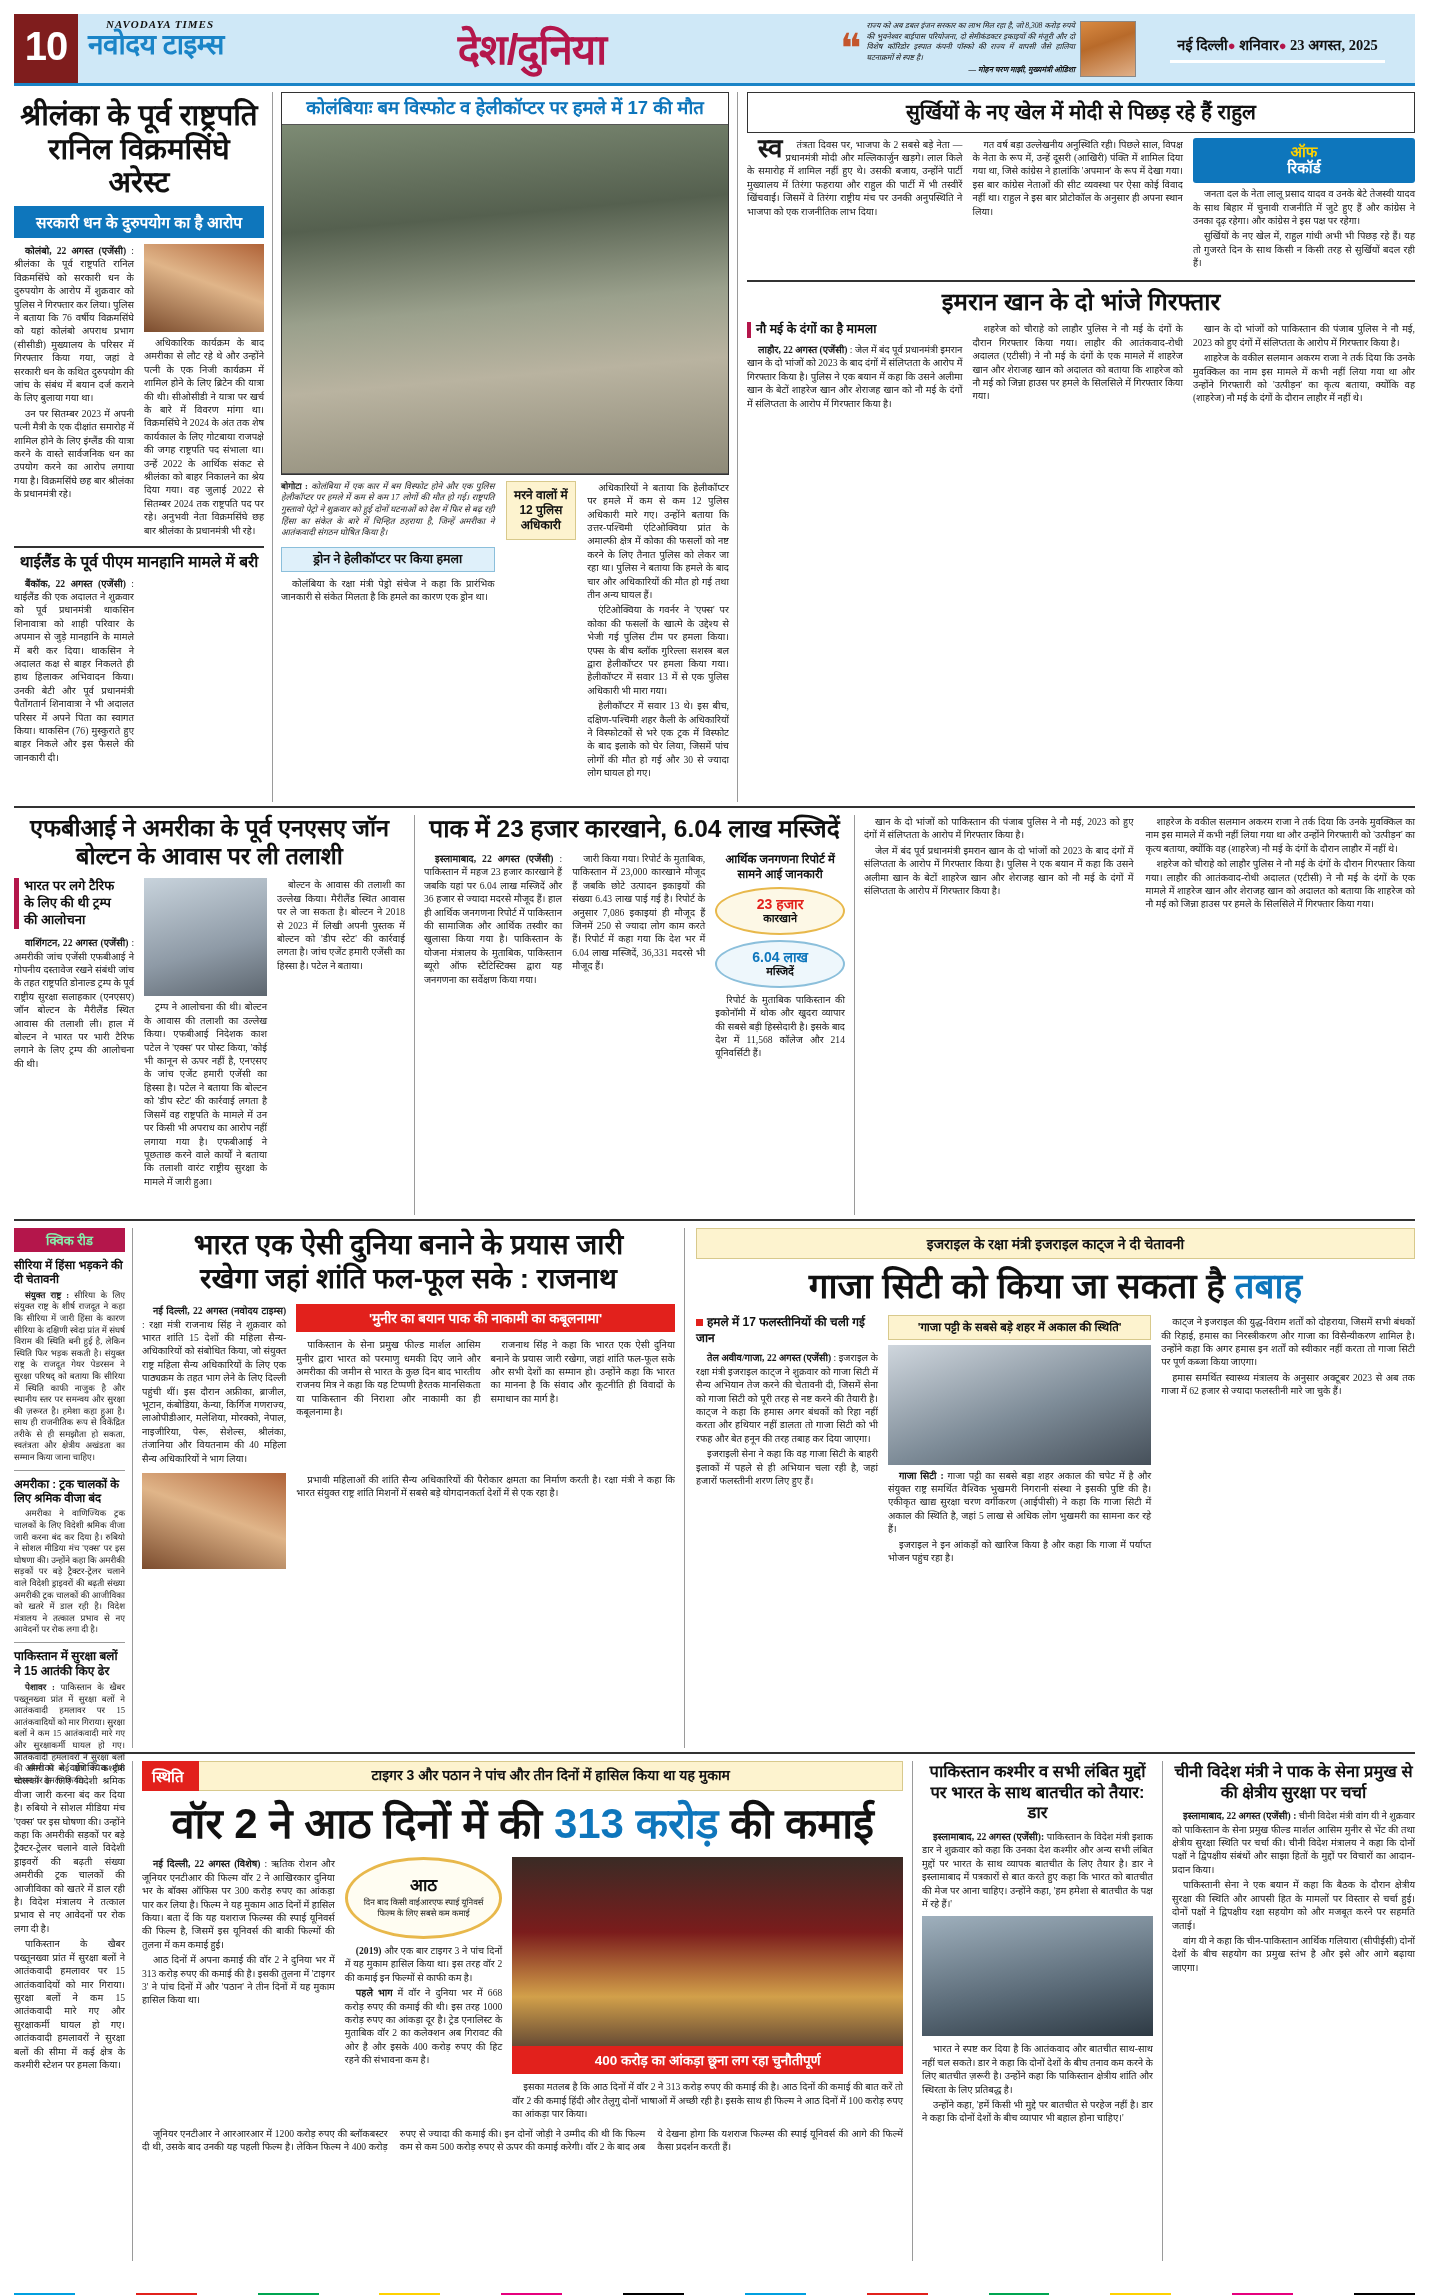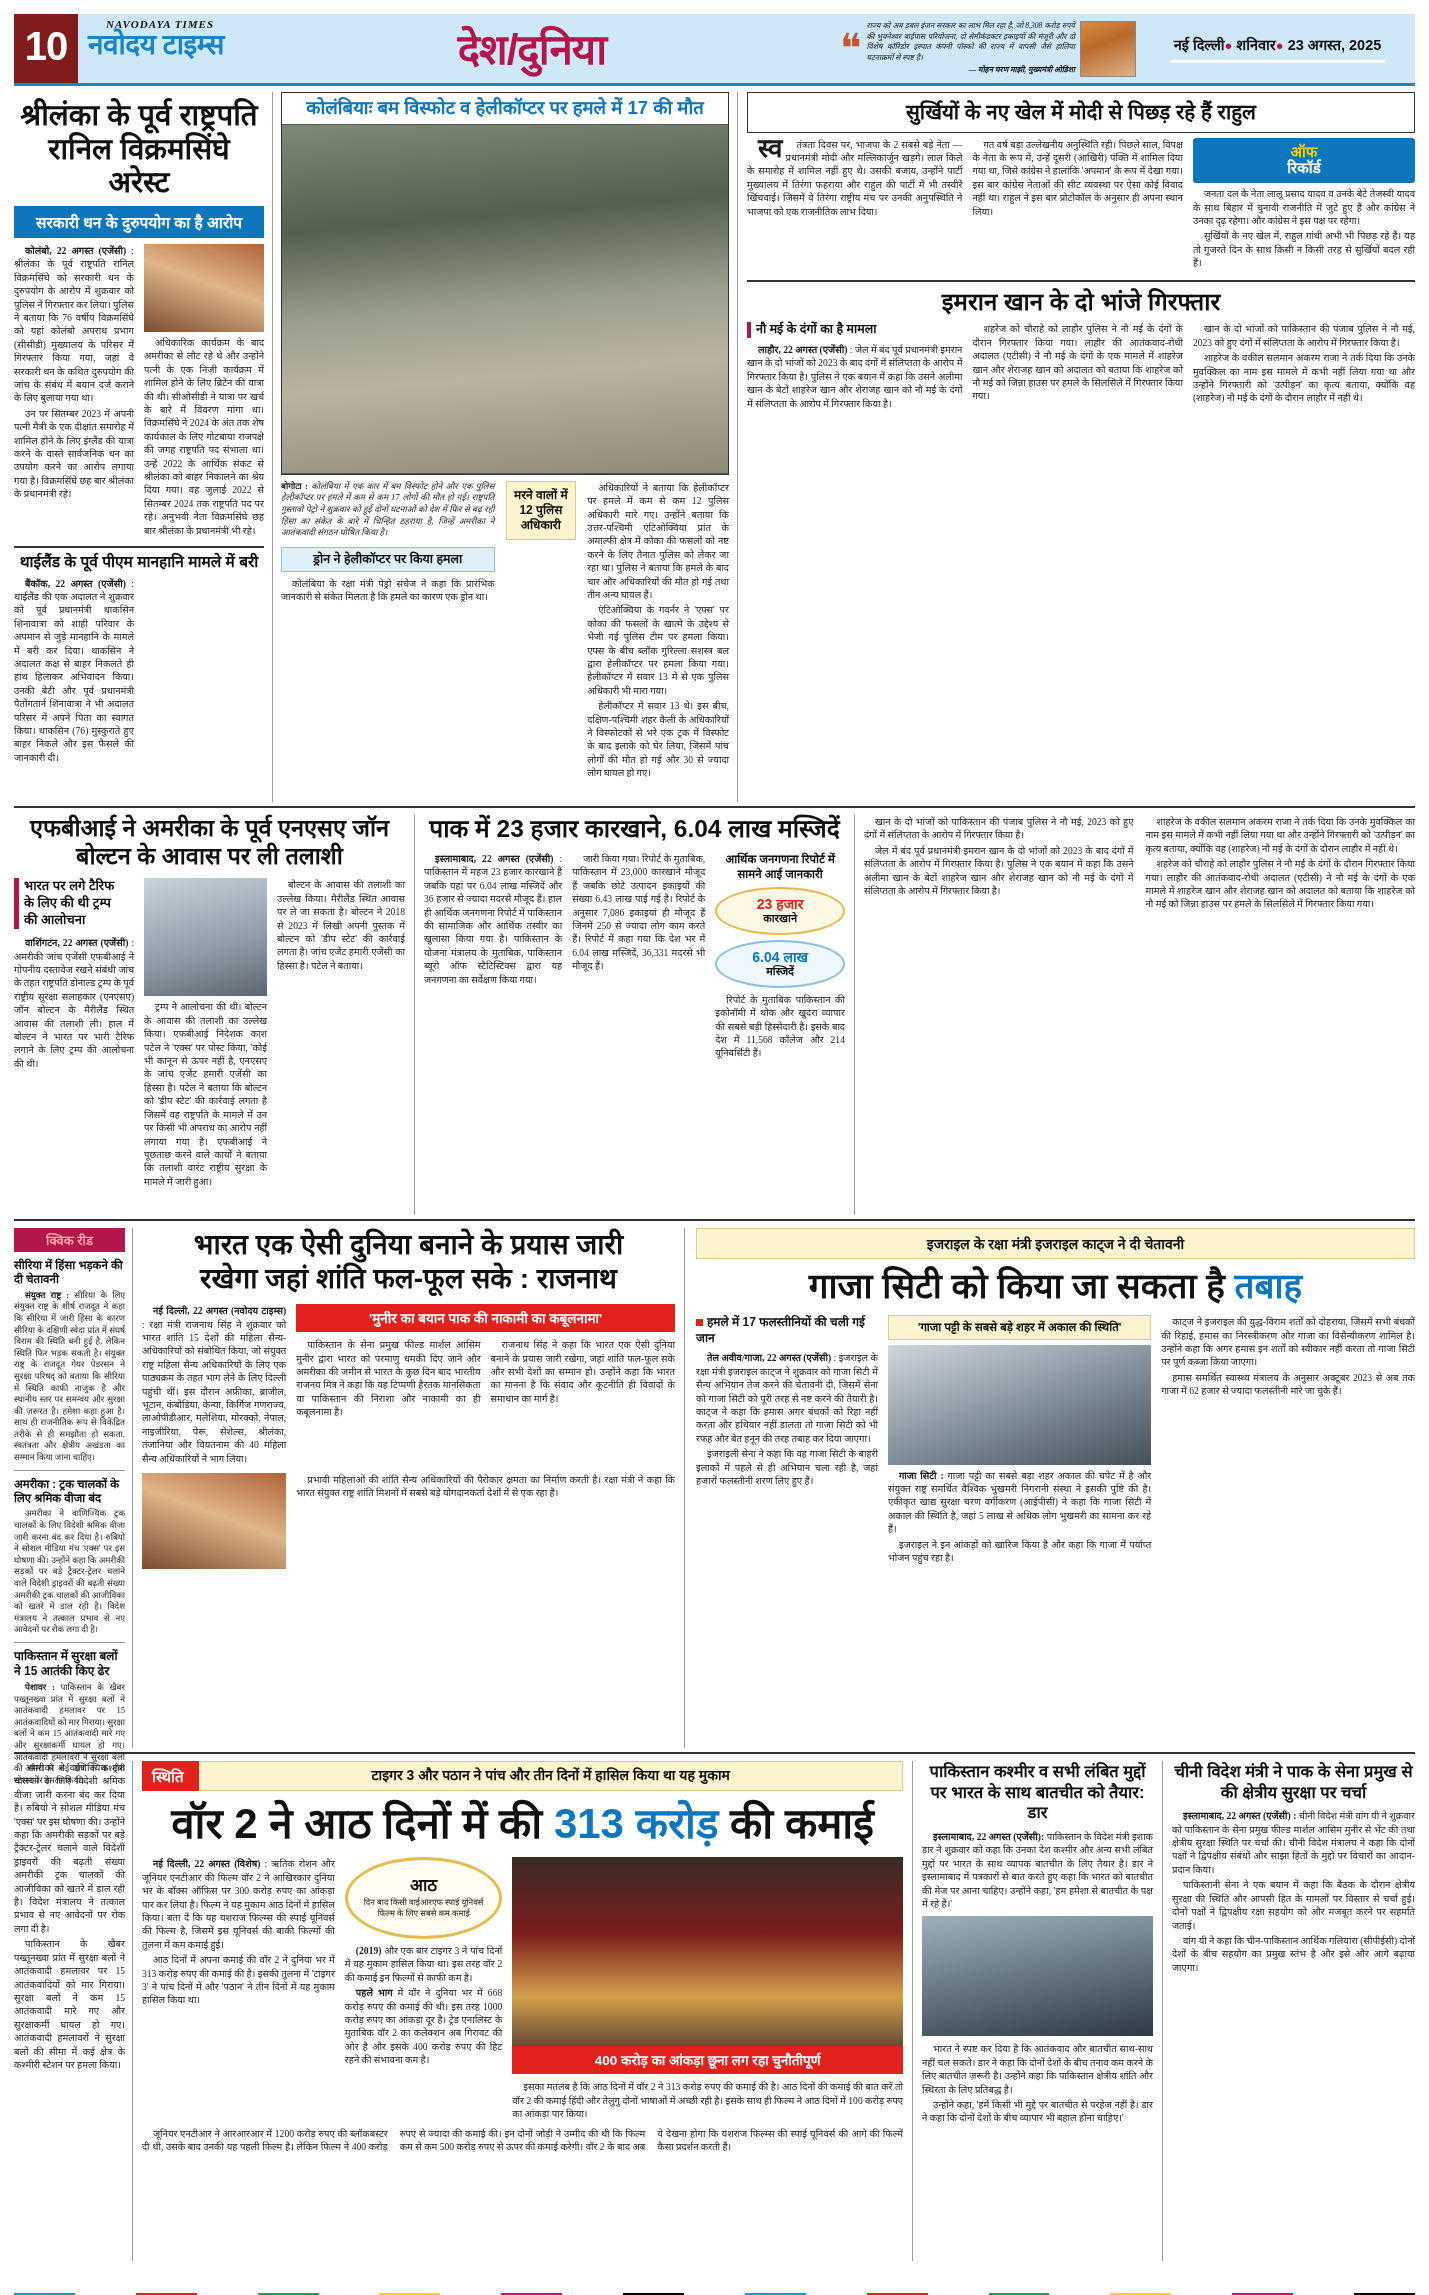--- a/index.html
+++ b/index.html
@@ -53,21 +53,21 @@
     padding: 4px 4px 4px 0;
   }
   .qmark { font-size:40px; color:#c4552c; line-height:1; font-family:"Liberation Serif",serif; }
   .qtext { font-size:7.6px; line-height:10.5px; color:#111; font-style:italic; text-align:justify; flex:1; }
   .qphoto { width:56px; height:56px; background:linear-gradient(160deg,#d98a42,#b86a2a 40%,#e0b089); border:1px solid #888; }
   .dateline {
     width:275px; display:flex; flex-direction:column;
     align-items:center; justify-content:center;
   }
   .dateline .d {
-    font-family:Liberation Sans, sans-serif;
+    font-family:Liberation Serif, serif;
     font-size:14.5px; font-weight:700; color:#111; white-space:nowrap;
   }
   .dot { color:#b4164b; font-size:13px; }
   .dateline .ul { width:215px; height:3px; background:#fff; margin-top:6px; }
 
   
   .body-wrap { margin: 6px 14px 0 14px; }
   .row { display:flex; }
   .vr { border-left:1px solid #9a9a9a; }
   .hr-thin { border-top:1px solid #9a9a9a; }
@@ -89,21 +89,21 @@
 
   .photo { background:#bbb; position:relative; overflow:hidden; }
   .ph-grad-1 { background:linear-gradient(175deg,#7d8b74 0%,#55604f 28%,#9aa08c 52%,#b9b3a0 70%,#8e8a78 100%); }
   .ph-grad-3 { background:linear-gradient(165deg,#c8d3dc,#8e9aa6 60%,#5d666f); }
   .ph-grad-4 { background:linear-gradient(200deg,#b06338,#e0b589 45%,#7b4c2e); }
   .ph-grad-5 { background:linear-gradient(180deg,#3a2b25,#7b1c1c 35%,#d2a04a 65%,#30202a); }
   .ph-grad-6 { background:linear-gradient(160deg,#cfd6dd,#7e8c98 55%,#46505a); }
   .ph-grad-7 { background:linear-gradient(170deg,#9fb0bd,#5a6a77 60%,#2e3a44); }
 
   .kicker-strip {
-    background:#b4164b; color:#fca5a5;
+    background:#b4164b; color:#86efac;
     font-family:"Liberation Sans", sans-serif;
     font-weight:700; font-size:17px; padding:5px 10px;
     display:inline-block;
   }
   .banner-blue {
     background:#0e76bc; color:#fff; font-family:"Liberation Sans",sans-serif;
     font-weight:700; font-size:17px; padding:5px 9px;
   }
   .yellowbar {
     background:#fdf3cf; border:1px solid #d8c98c;

